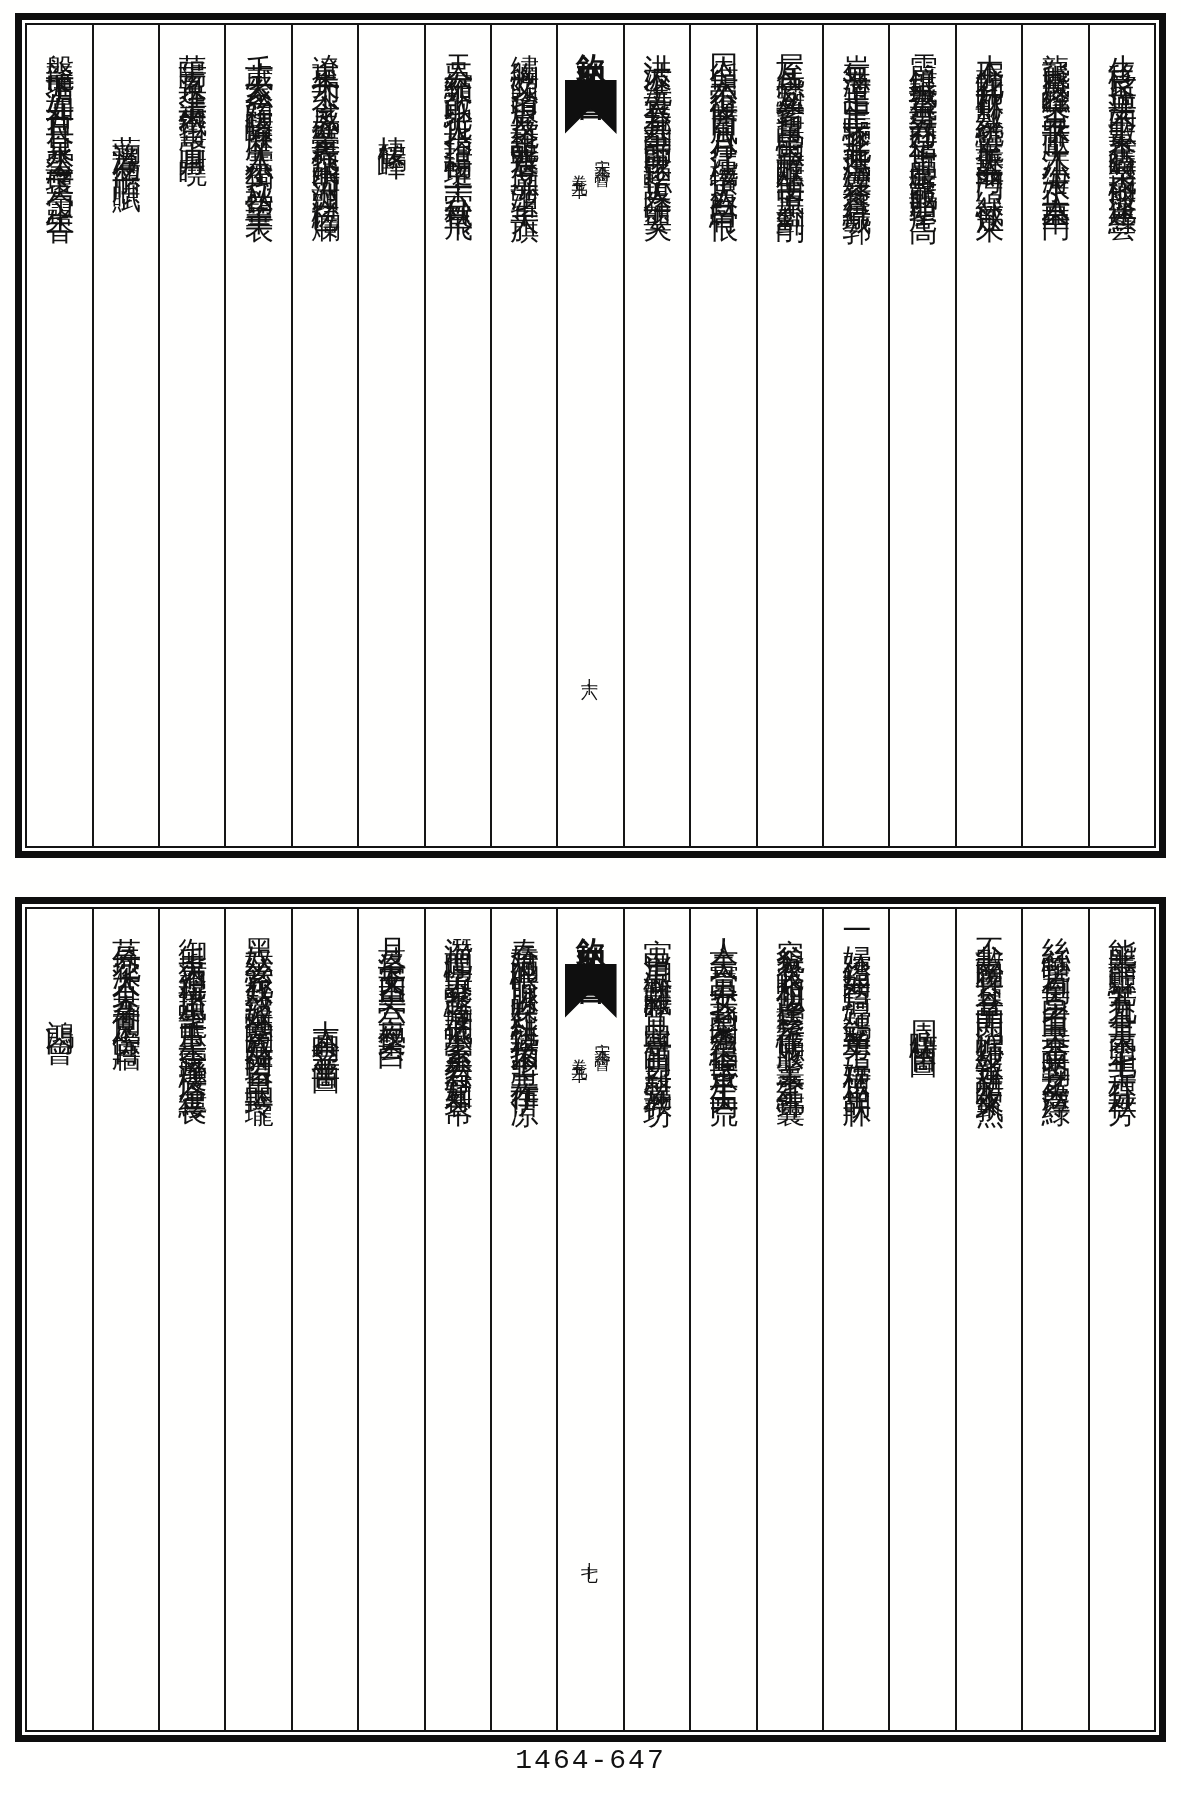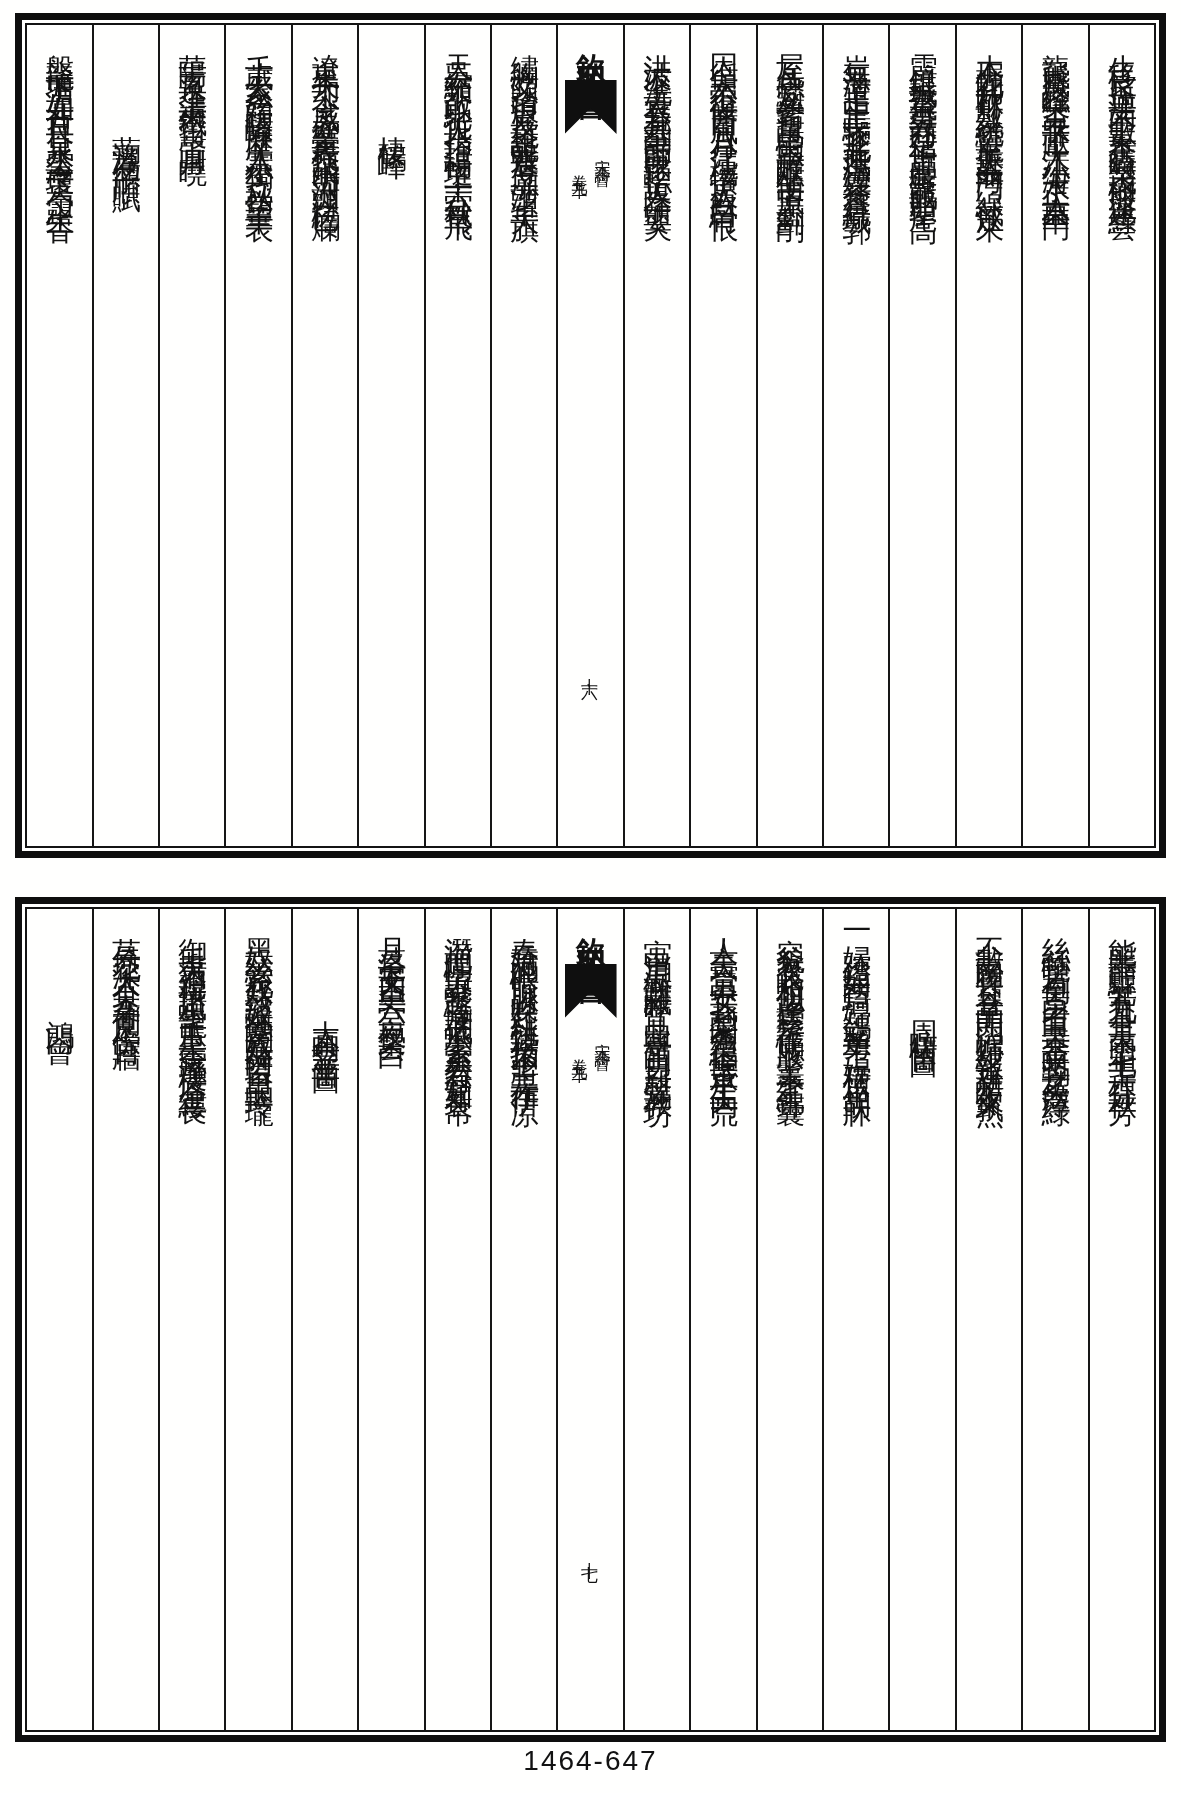--- a/index.html
+++ b/index.html
@@ -24,21 +24,21 @@
        letter-spacing:7px;margin-top:5px;white-space:nowrap;}
   .fishtail{width:52px;height:54px;background:#0f0f0f;margin-top:8px;flex:0 0 auto;
        clip-path:polygon(0 0,100% 0,100% 100%,50% 52%,0 100%);}
   .bx-book{display:flex;flex-direction:row-reverse;margin-top:12px;column-gap:2px;}
   .bx-book span{writing-mode:vertical-rl;text-orientation:upright;font-size:16px;
        letter-spacing:4px;white-space:nowrap;}
   .bx-vol{margin-top:16px;}
   .bx-folio{position:absolute;top:78%;left:50%;transform:translateX(-50%);
        writing-mode:vertical-rl;text-orientation:upright;font-size:17px;letter-spacing:4px;}
   .page-num{position:absolute;left:0;right:0;top:1745px;text-align:center;
-       font-size:28px;letter-spacing:2px;font-family:Liberation Sans, sans-serif;}
+       font-size:28px;letter-spacing:2px;font-family:Liberation Mono, monospace;}
 </style>
 </head>
 <body>
 
 <div class="sheet">
 
   <div class="block block-top">
     <div class="block-inner">
       <div class="colgroup colgroup-right"><div class="col">生移艮岳過江南不數東京舊時樂茂樹盤盤迷綠雲</div><div class="col">龍飛鳳舞峰巒夯玉牀下壓大江小海水正入東華門</div><div class="col">木樨花開秋可數絖絖靈鼉振天鼓海門一線截江來</div><div class="col">雪壁銀城畫飛舞吳商楚估千萬艘黃龍戰船頭尾高</div><div class="col">豈無海道走中土長驅逐北乘風濤煙霧蒼蒼繞城郭</div><div class="col">屋瓦魚鱗互參錯百萬驕民事醉醺坐使中原盡劃削</div><div class="col">因循六帝不復讐西風八月凭江樓攢宮人飲白骨恨</div><div class="col">洪波不洗青衣羞邦基削盡師臣逐軹道人降子嬰哭</div></div>
       <div class="col-center">

